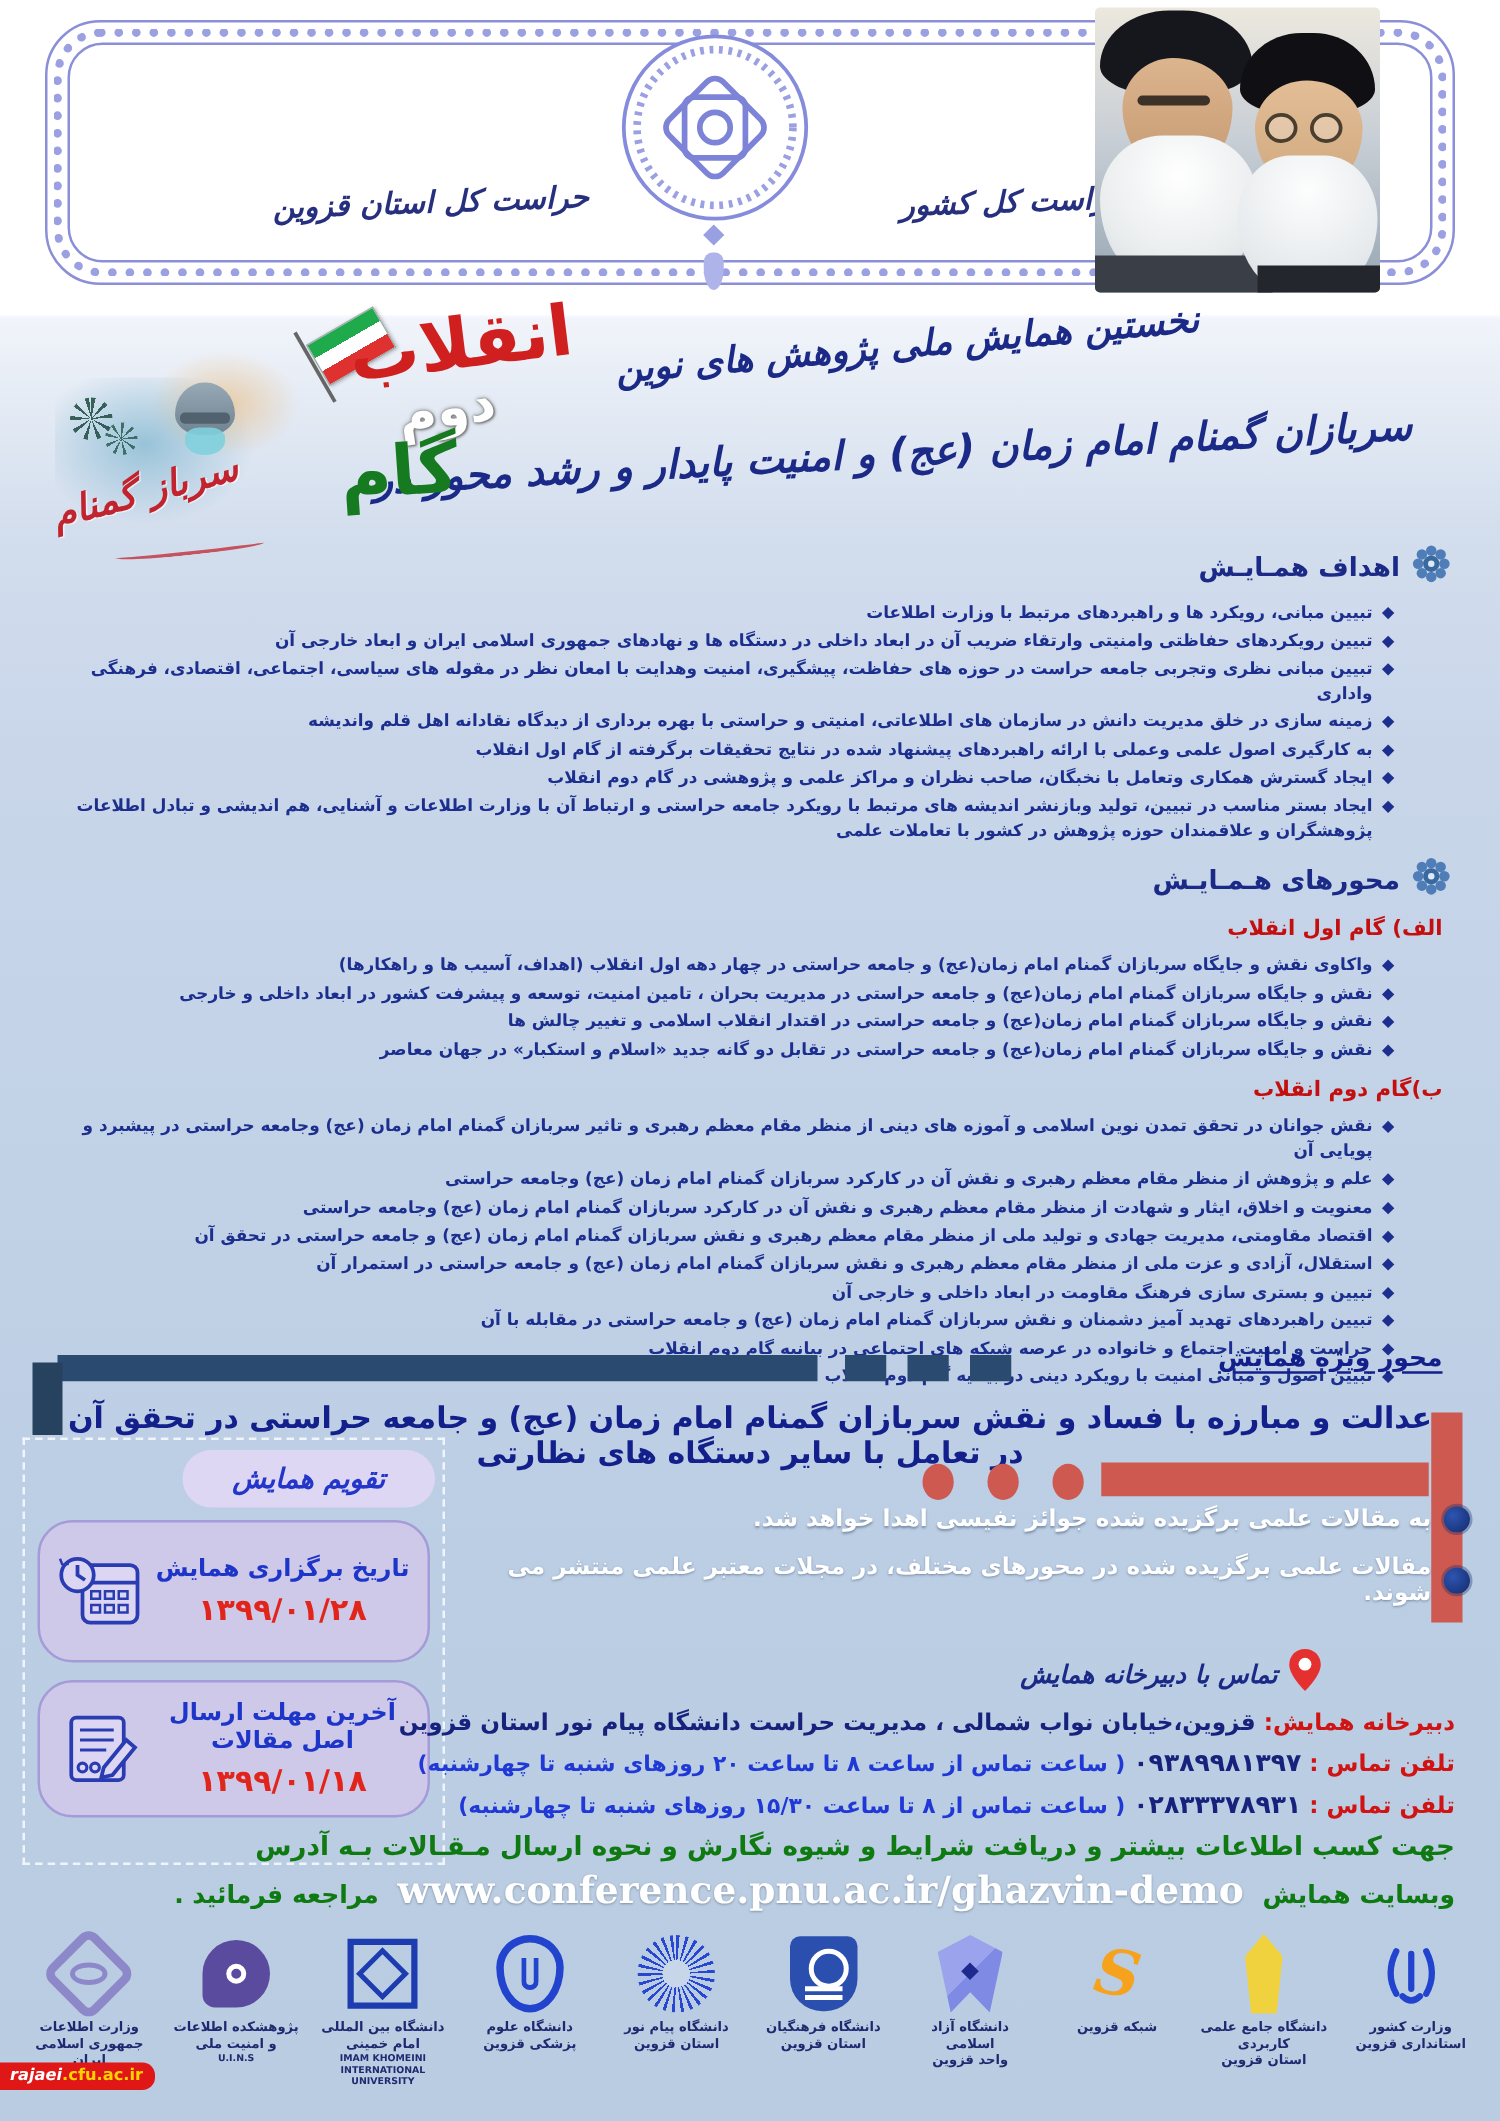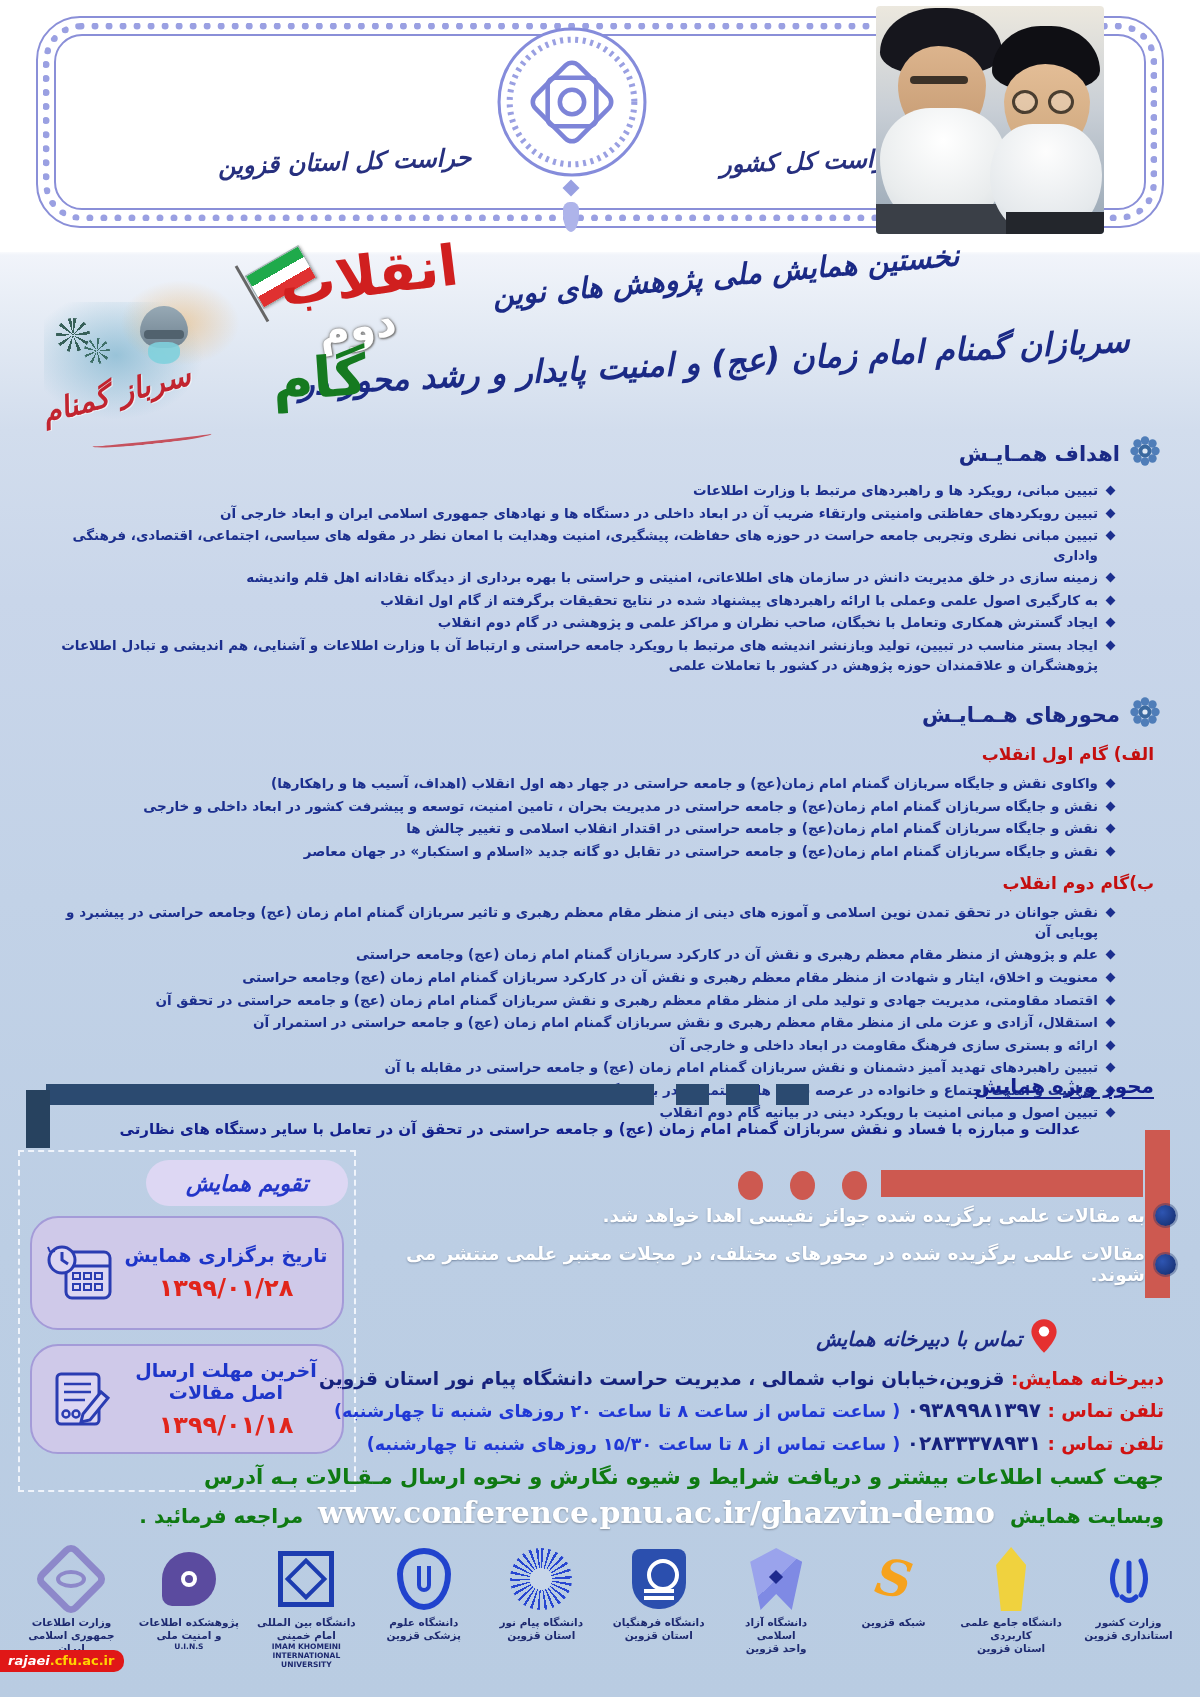--- a/index.html
+++ b/index.html
@@ -60,30 +60,30 @@
   .s-caption{left:0;top:96px;font-size:30px;font-weight:bold;font-style:italic;color:#c2242f;transform:rotate(-15deg);white-space:nowrap;text-shadow:1px 1px 0 rgba(255,255,255,.6);}
   .s-scribble{left:52px;top:156px;width:120px;height:8px;border-bottom:3px solid #c2242f;transform:rotate(-6deg);opacity:.75;border-radius:50%;}
 
   
   .content{position:absolute;top:436px;left:40px;width:1120px;}
   .sec-head{display:flex;align-items:center;gap:10px;color:#1b2a86;font-weight:bold;font-size:21px;}
   .blist{margin-top:10px;padding-right:46px;}
   .b-row{display:flex;align-items:flex-start;gap:9px;margin-bottom:3px;color:#1c2f8e;font-weight:bold;font-size:13.5px;line-height:1.45;}
   .b-diamond{flex:0 0 auto;width:7px;height:7px;background:#1c2f8e;transform:rotate(45deg);margin-top:6px;}
   .sub-title{color:#c40f0f;font-weight:bold;font-size:17px;margin:12px 6px 6px 0;}
-  #topics{margin-top:22px;}
+  #topics{margin-top:11px;}
 
   
   .special{position:absolute;top:1072px;left:0;width:1200px;height:240px;}
   .sp-head{position:absolute;right:46px;top:2px;color:#13208c;font-weight:bold;font-size:20px;text-decoration:underline;text-underline-offset:4px;}
   .sp-bar-dark{position:absolute;left:46px;top:12px;width:608px;height:21px;background:#2b4a70;}
   .sp-sq{position:absolute;top:12px;width:33px;height:21px;background:#2b4a70;}
   .sp-sq1{left:676px;} .sp-sq2{left:726px;} .sp-sq3{left:776px;}
   .sp-tab-dark{position:absolute;left:26px;top:18px;width:24px;height:58px;background:#27425f;}
-  .sp-text{position:absolute;left:40px;right:40px;top:48px;text-align:center;color:#13208c;font-weight:bold;font-size:15px;}
+  .sp-text{position:absolute;left:40px;right:40px;top:48px;text-align:center;color:#13208c;font-weight:bold;font-size:24px;}
   .sp-tab-red{position:absolute;right:30px;top:58px;width:25px;height:168px;background:#cd5950;}
   .sp-bar-red{position:absolute;right:57px;top:98px;width:262px;height:27px;background:#cd5950;}
   .sp-dot{position:absolute;top:99px;width:25px;height:29px;border-radius:50%;background:#cd5950;}
   .sp-dot1{right:333px;} .sp-dot2{right:385px;} .sp-dot3{right:437px;}
 
   
   .notes{position:absolute;top:1205px;right:24px;left:400px;}
   .n-row{display:flex;align-items:center;gap:10px;margin-bottom:17px;color:#ffffff;font-weight:bold;font-size:18.5px;text-shadow:0 1px 2px rgba(40,60,90,.45);}
   .n-dot{flex:0 0 auto;width:21px;height:21px;border-radius:50%;background:radial-gradient(circle at 35% 35%,#2e55b2,#132a68);box-shadow:0 0 0 2px rgba(19,42,104,.35);}
 
@@ -304,21 +304,21 @@
           <div class="b-row">
             <span class="b-diamond"></span>
             <span class="b-text">اقتصاد مقاومتی،  مدیریت جهادی و تولید ملی از منظر مقام معظم رهبری و نقش سربازان گمنام امام زمان (عج) و جامعه حراستی در تحقق آن</span>
           </div>
           <div class="b-row">
             <span class="b-diamond"></span>
             <span class="b-text">استقلال، آزادی و عزت ملی از منظر مقام معظم رهبری و نقش سربازان گمنام امام زمان (عج) و جامعه حراستی در استمرار آن</span>
           </div>
           <div class="b-row">
             <span class="b-diamond"></span>
-            <span class="b-text">ارائه و بستری سازی فرهنگ مقاومت در ابعاد داخلی و خارجی آن</span>
+            <span class="b-text">تبیین و بستری سازی فرهنگ مقاومت در ابعاد داخلی و خارجی آن</span>
           </div>
           <div class="b-row">
             <span class="b-diamond"></span>
             <span class="b-text">تبیین راهبردهای تهدید آمیز دشمنان و نقش سربازان گمنام امام زمان (عج) و جامعه حراستی در مقابله با آن</span>
           </div>
           <div class="b-row">
             <span class="b-diamond"></span>
             <span class="b-text">حراست و امنیت اجتماع و خانواده در عرصه شبکه های اجتماعی در بیانیه گام دوم انقلاب</span>
           </div>
           <div class="b-row">

